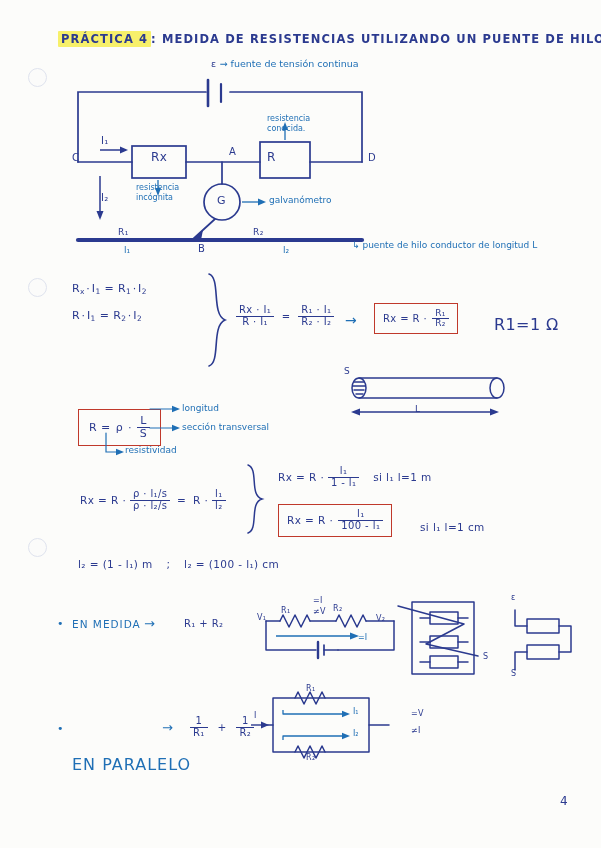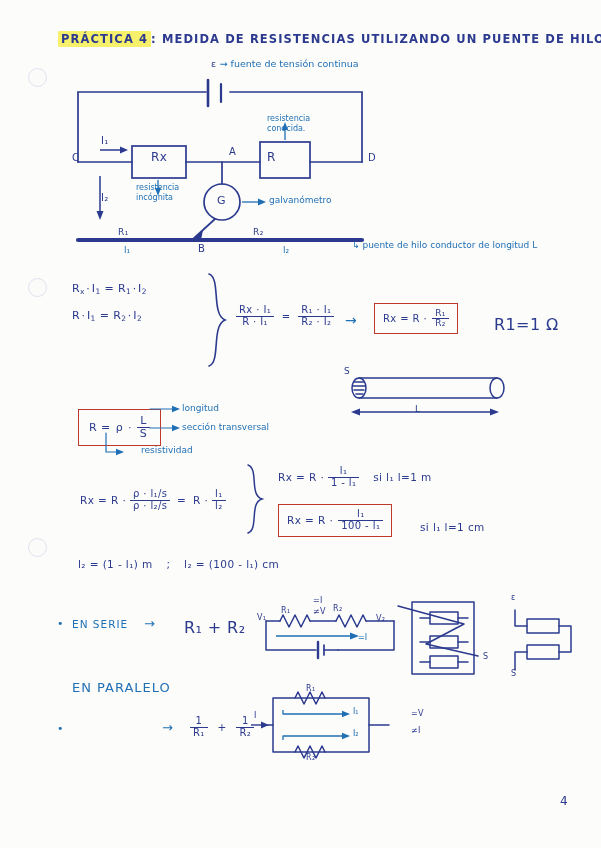--- a/index.html
+++ b/index.html
@@ -195,21 +195,21 @@
     <polygon points="30,9 22,5.8 22,12.2" fill="#1f6fb5"></polygon>
     <polygon points="30,28 22,24.8 22,31.2" fill="#1f6fb5"></polygon>
   </svg>
   <div class="abs hw-t lbl nosel" style="left:182px;top:403px;">longitud</div>
   <div class="abs hw-t lbl nosel" style="left:182px;top:422px;">sección transversal</div>
 
   <svg class="abs" style="left:100px;top:433px;" width="40" height="30">
     <path d="M6,0 L6,19 L20,19" stroke="#1f6fb5" stroke-width="1.2" fill="none" stroke-linecap="round"></path>
     <polygon points="24,19 16,15.8 16,22.2" fill="#1f6fb5"></polygon>
   </svg>
-  <div class="abs hw-t lbl nosel" style="left:125px;top:445px;margin-left:16px;">resistividad</div>
+  <div class="abs hw-t lbl nosel" style="left:125px;top:445px;">resistividad</div>
 
   <svg class="abs" style="left:345px;top:368px;" width="190" height="55">
     <g stroke="#2b3a8f" stroke-width="1.5" fill="none" stroke-linecap="round">
       <ellipse cx="14" cy="20" rx="7" ry="10"></ellipse>
       <path d="M14,10 L152,10"></path>
       <path d="M14,30 L152,30"></path>
       <ellipse cx="152" cy="20" rx="7" ry="10"></ellipse>
 
       <path d="M9,14 L19,14 M8,18 L20,18 M9,22 L19,22 M11,26 L18,26"></path>
 
@@ -259,23 +259,23 @@
 
   <div class="abs hw nosel" style="left:78px;top:558px;font-size:10.5px;">
     <span>l₂ =</span>
     <span>(1 - l₁) m</span>
     <span style="padding:0 10px;">;</span>
     <span>l₂ =</span>
     <span>(100 - l₁) cm</span>
   </div>
 
   <div class="abs hw-t nosel" style="left:57px;top:617px;font-size:11px;">•</div>
-  <div class="abs hw-t nosel" style="left:72px;top:618px;font-size:10.5px;letter-spacing:1px;">EN SERIE</div>
+  <div class="abs hw-t nosel" style="left:72px;top:618px;font-size:10.5px;letter-spacing:1px;">EN MEDIDA</div>
   <div class="abs hw-t nosel" style="left:144px;top:616px;font-size:13px;">→</div>
-  <div class="abs hw nosel" style="left:184px;top:618px;font-size:16px;">R₁ + R₂</div>
+  <div class="abs hw nosel" style="left:184px;top:618px;font-size:10px;">R₁ + R₂</div>
 
   <svg class="abs" style="left:258px;top:600px;" width="150" height="60">
     <g stroke="#2b3a8f" stroke-width="1.5" fill="none" stroke-linecap="round" stroke-linejoin="round">
 
       <path d="M8,21 L22,21"></path>
       <path d="M22,21 L25,15 L31,27 L37,15 L43,27 L49,15 L52,21"></path>
       <path d="M52,21 L78,21"></path>
       <path d="M78,21 L81,15 L87,27 L93,15 L99,27 L105,15 L108,21"></path>
       <path d="M108,21 L136,21"></path>
 
@@ -321,21 +321,21 @@
       <rect x="22" y="17" width="32" height="14"></rect>
       <path d="M54,24 L66,24 L66,50 L54,50"></path>
       <rect x="22" y="43" width="32" height="14"></rect>
       <path d="M22,50 L10,50 L10,68"></path>
     </g>
   </svg>
   <div class="abs hw lbl-s nosel" style="left:511px;top:593px;">ε</div>
   <div class="abs hw lbl-s nosel" style="left:511px;top:669px;">S</div>
 
   <div class="abs hw-t nosel" style="left:57px;top:722px;font-size:11px;">•</div>
-  <div class="abs hw-t nosel" style="left:72px;top:680px;font-size:13px;letter-spacing:1px;">EN PARALELO</div>
+  <div class="abs hw-t nosel" style="left:72px;top:755px;font-size:16px;letter-spacing:1px;">EN PARALELO</div>
   <div class="abs hw-t nosel" style="left:162px;top:720px;font-size:13px;">→</div>
   <div class="abs hw nosel" style="left:190px;top:716px;font-size:10.5px;">
     <span class="frac" style="font-size:10px;">
       <span class="num">1</span>
       <span class="den">R₁</span>
     </span>
     <span style="vertical-align:middle;padding:0 6px;">+</span>
     <span class="frac" style="font-size:10px;">
       <span class="num">1</span>
       <span class="den">R₂</span>

